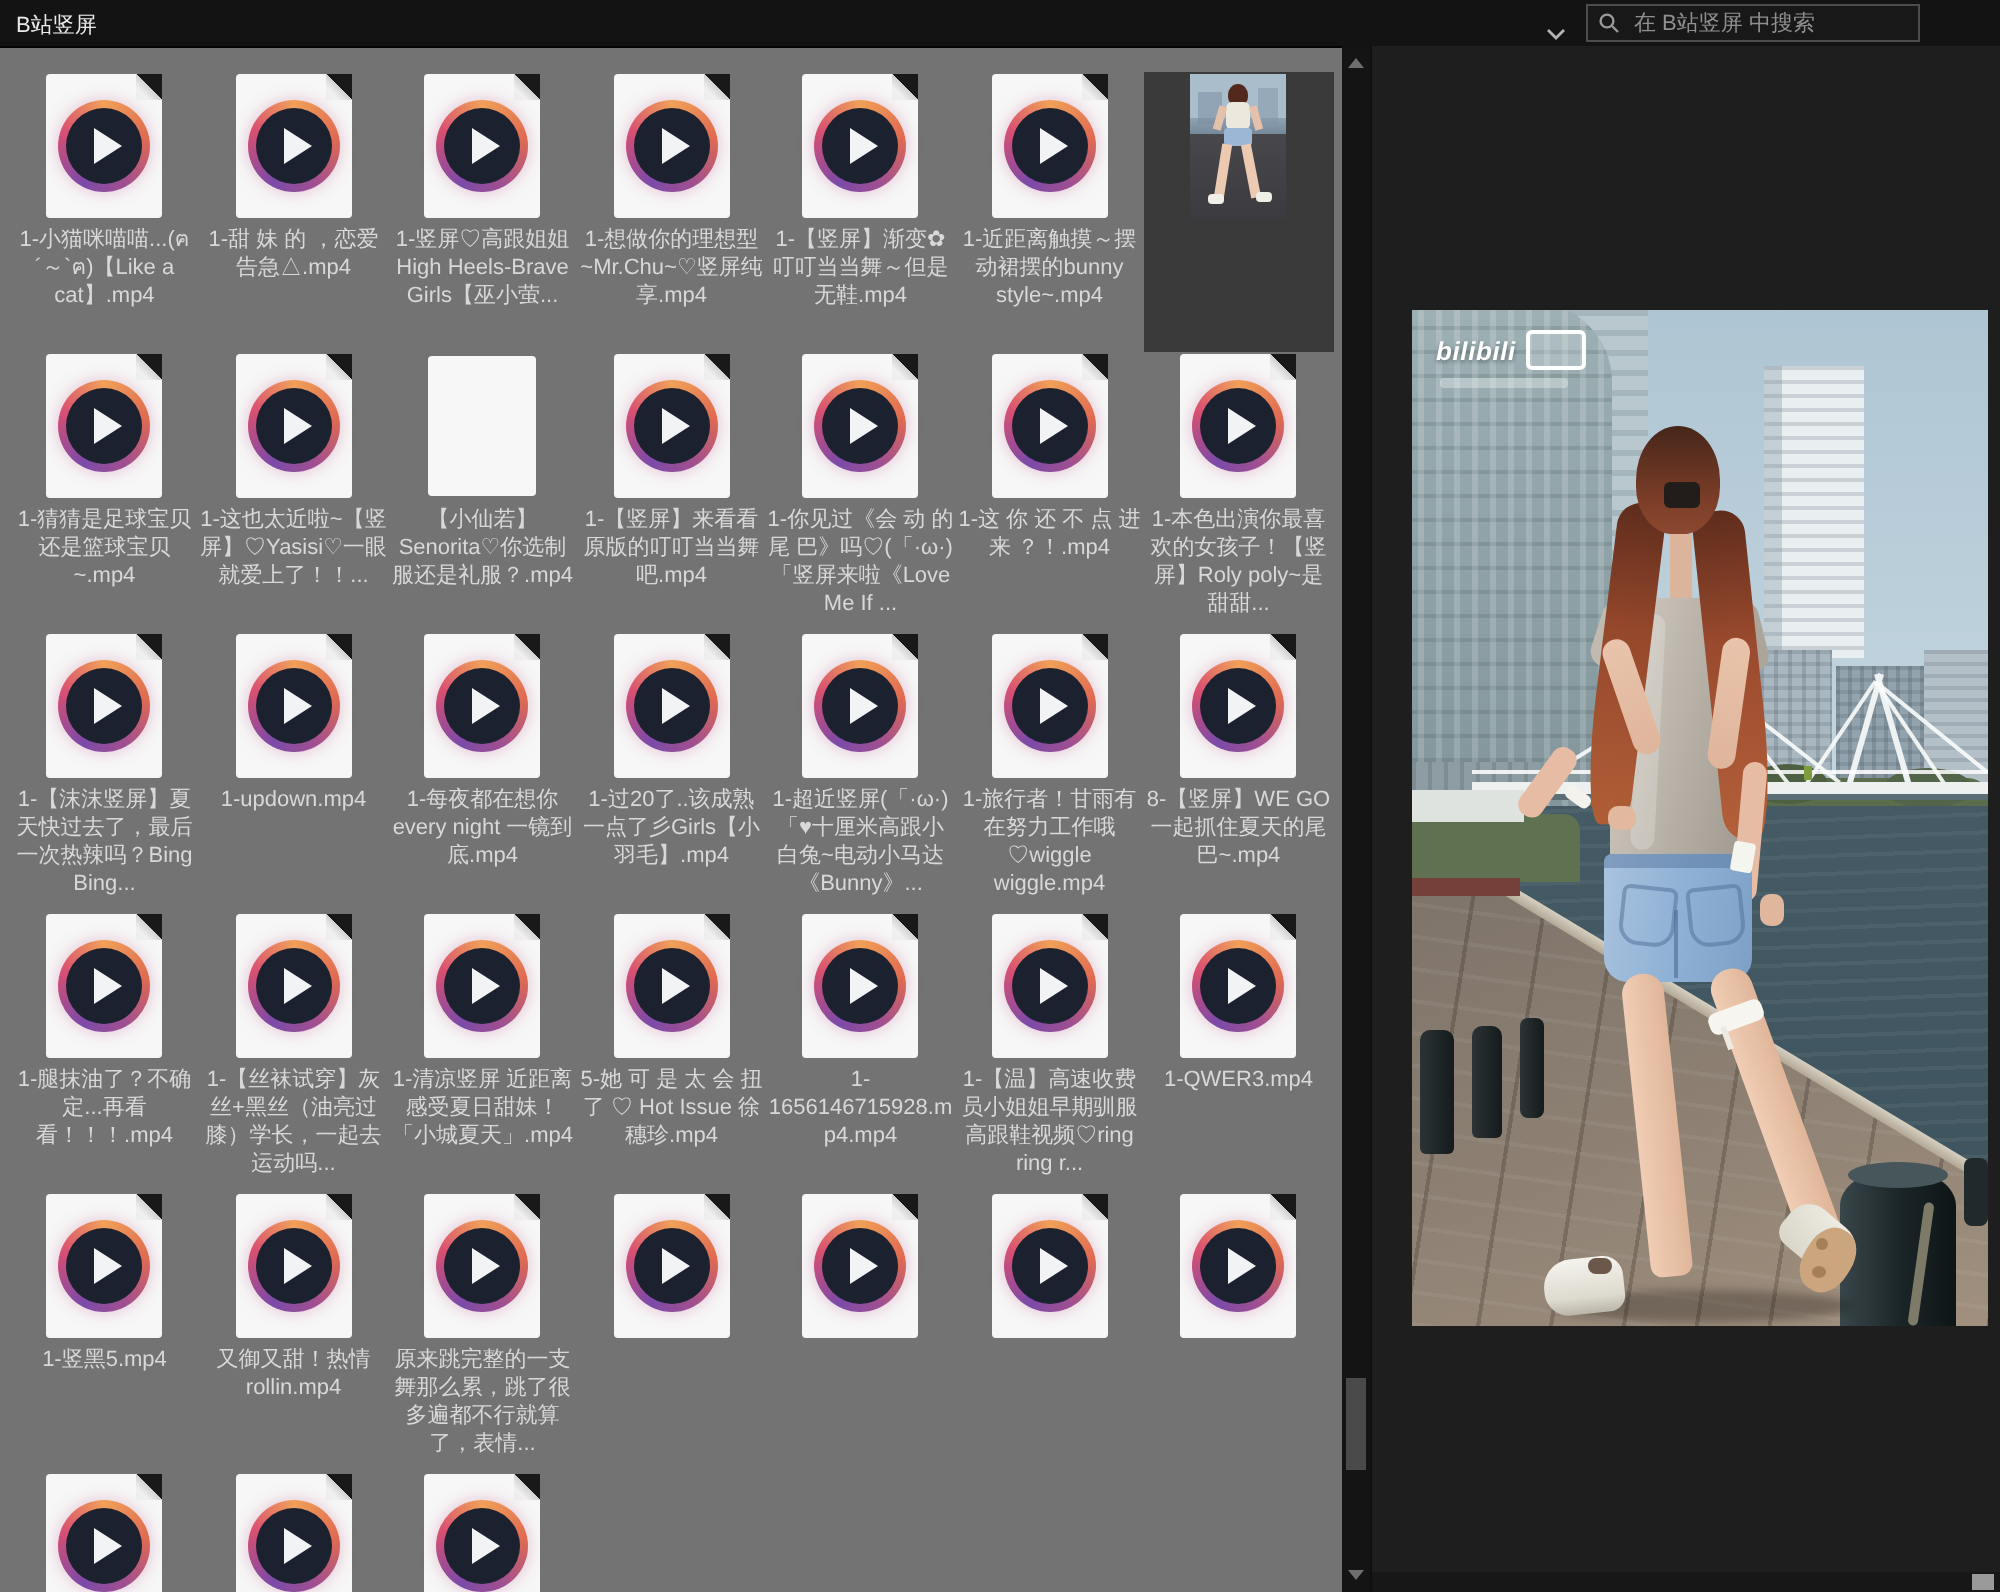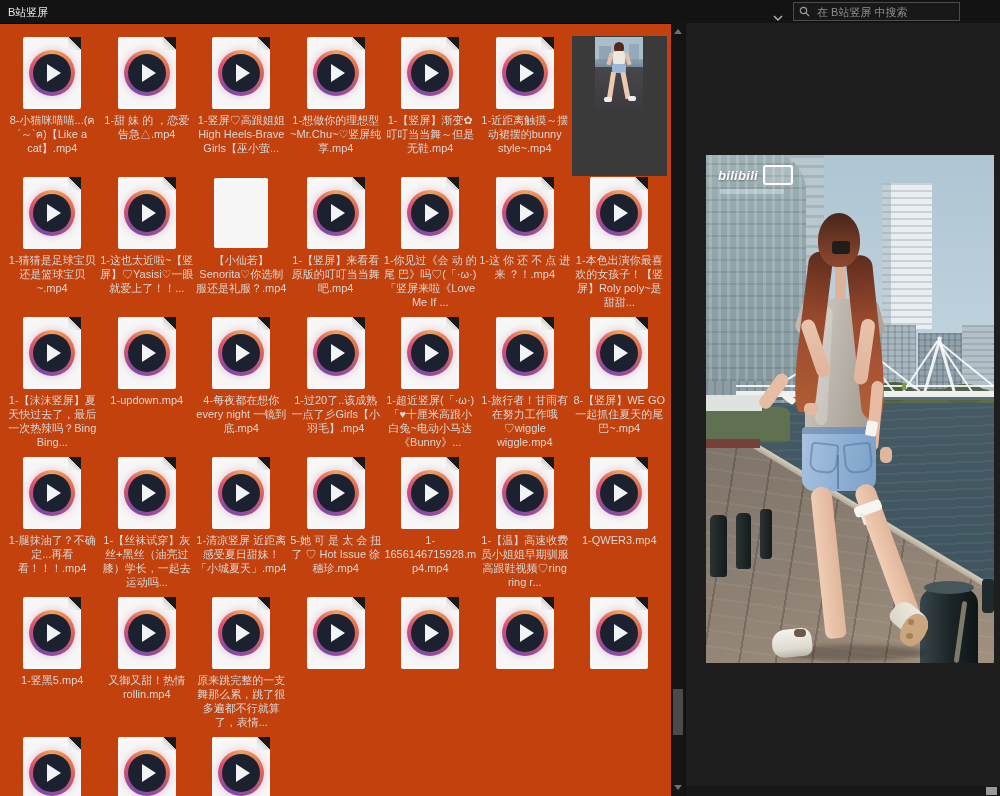--- a/index.html
+++ b/index.html
@@ -1,16 +1,16 @@
 <!DOCTYPE html>
 <html><head>
 <meta charset="utf-8">
 <style>
   html,body{margin:0;padding:0;background:#000;}
-  #app{position:relative;width:1000px;height:796px;background:#c2410c;overflow:hidden;
+  #app{position:relative;width:1000px;height:796px;background:#737373;overflow:hidden;
        font-family:"Liberation Sans",sans-serif;}
   
   .topbar{position:absolute;left:0;top:0;width:1000px;height:23px;background:#131313;border-bottom:1px solid #040404;}
   .tb-title{position:absolute;left:8px;top:5px;font-size:11px;color:#eaeaea;}
   .tb-chevron{position:absolute;left:772px;top:8px;width:12px;height:8px;cursor:pointer;}
   .tb-refresh{position:absolute;left:801px;top:3px;font-size:13px;color:#b5b5b5;cursor:pointer;line-height:16px;}
   .tb-sep{position:absolute;left:819px;top:4px;width:1px;height:15px;background:#3a3a3a;}
   .searchbox{position:absolute;left:793px;top:2px;width:167px;height:19px;border:1px solid #4c4c4c;background:#181818;
              display:flex;align-items:center;padding:0 5px;box-sizing:border-box;}
   .searchbox svg{flex:0 0 auto;margin-right:5px;}
@@ -81,21 +81,21 @@
     <div class="cell type-video">
       <div class="icon-wrap">
         <div class="page">
           <div class="fold"></div>
           <div class="disc">
               <div class="tri"></div>
             </div>
         </div>
 
       </div>
-      <div class="label">8-小猫咪喵喵...(ฅ´～`ฅ)【Like a cat】.mp4</div>
+      <div class="label">1-小猫咪喵喵...(ฅ´～`ฅ)【Like a cat】.mp4</div>
     </div>
 
     <div class="cell type-video">
       <div class="icon-wrap">
         <div class="page">
           <div class="fold"></div>
           <div class="disc">
               <div class="tri"></div>
             </div>
         </div>
@@ -296,21 +296,21 @@
     <div class="cell type-video">
       <div class="icon-wrap">
         <div class="page">
           <div class="fold"></div>
           <div class="disc">
               <div class="tri"></div>
             </div>
         </div>
 
       </div>
-      <div class="label">4-每夜都在想你 every night 一镜到底.mp4</div>
+      <div class="label">1-每夜都在想你 every night 一镜到底.mp4</div>
     </div>
 
     <div class="cell type-video">
       <div class="icon-wrap">
         <div class="page">
           <div class="fold"></div>
           <div class="disc">
               <div class="tri"></div>
             </div>
         </div>

